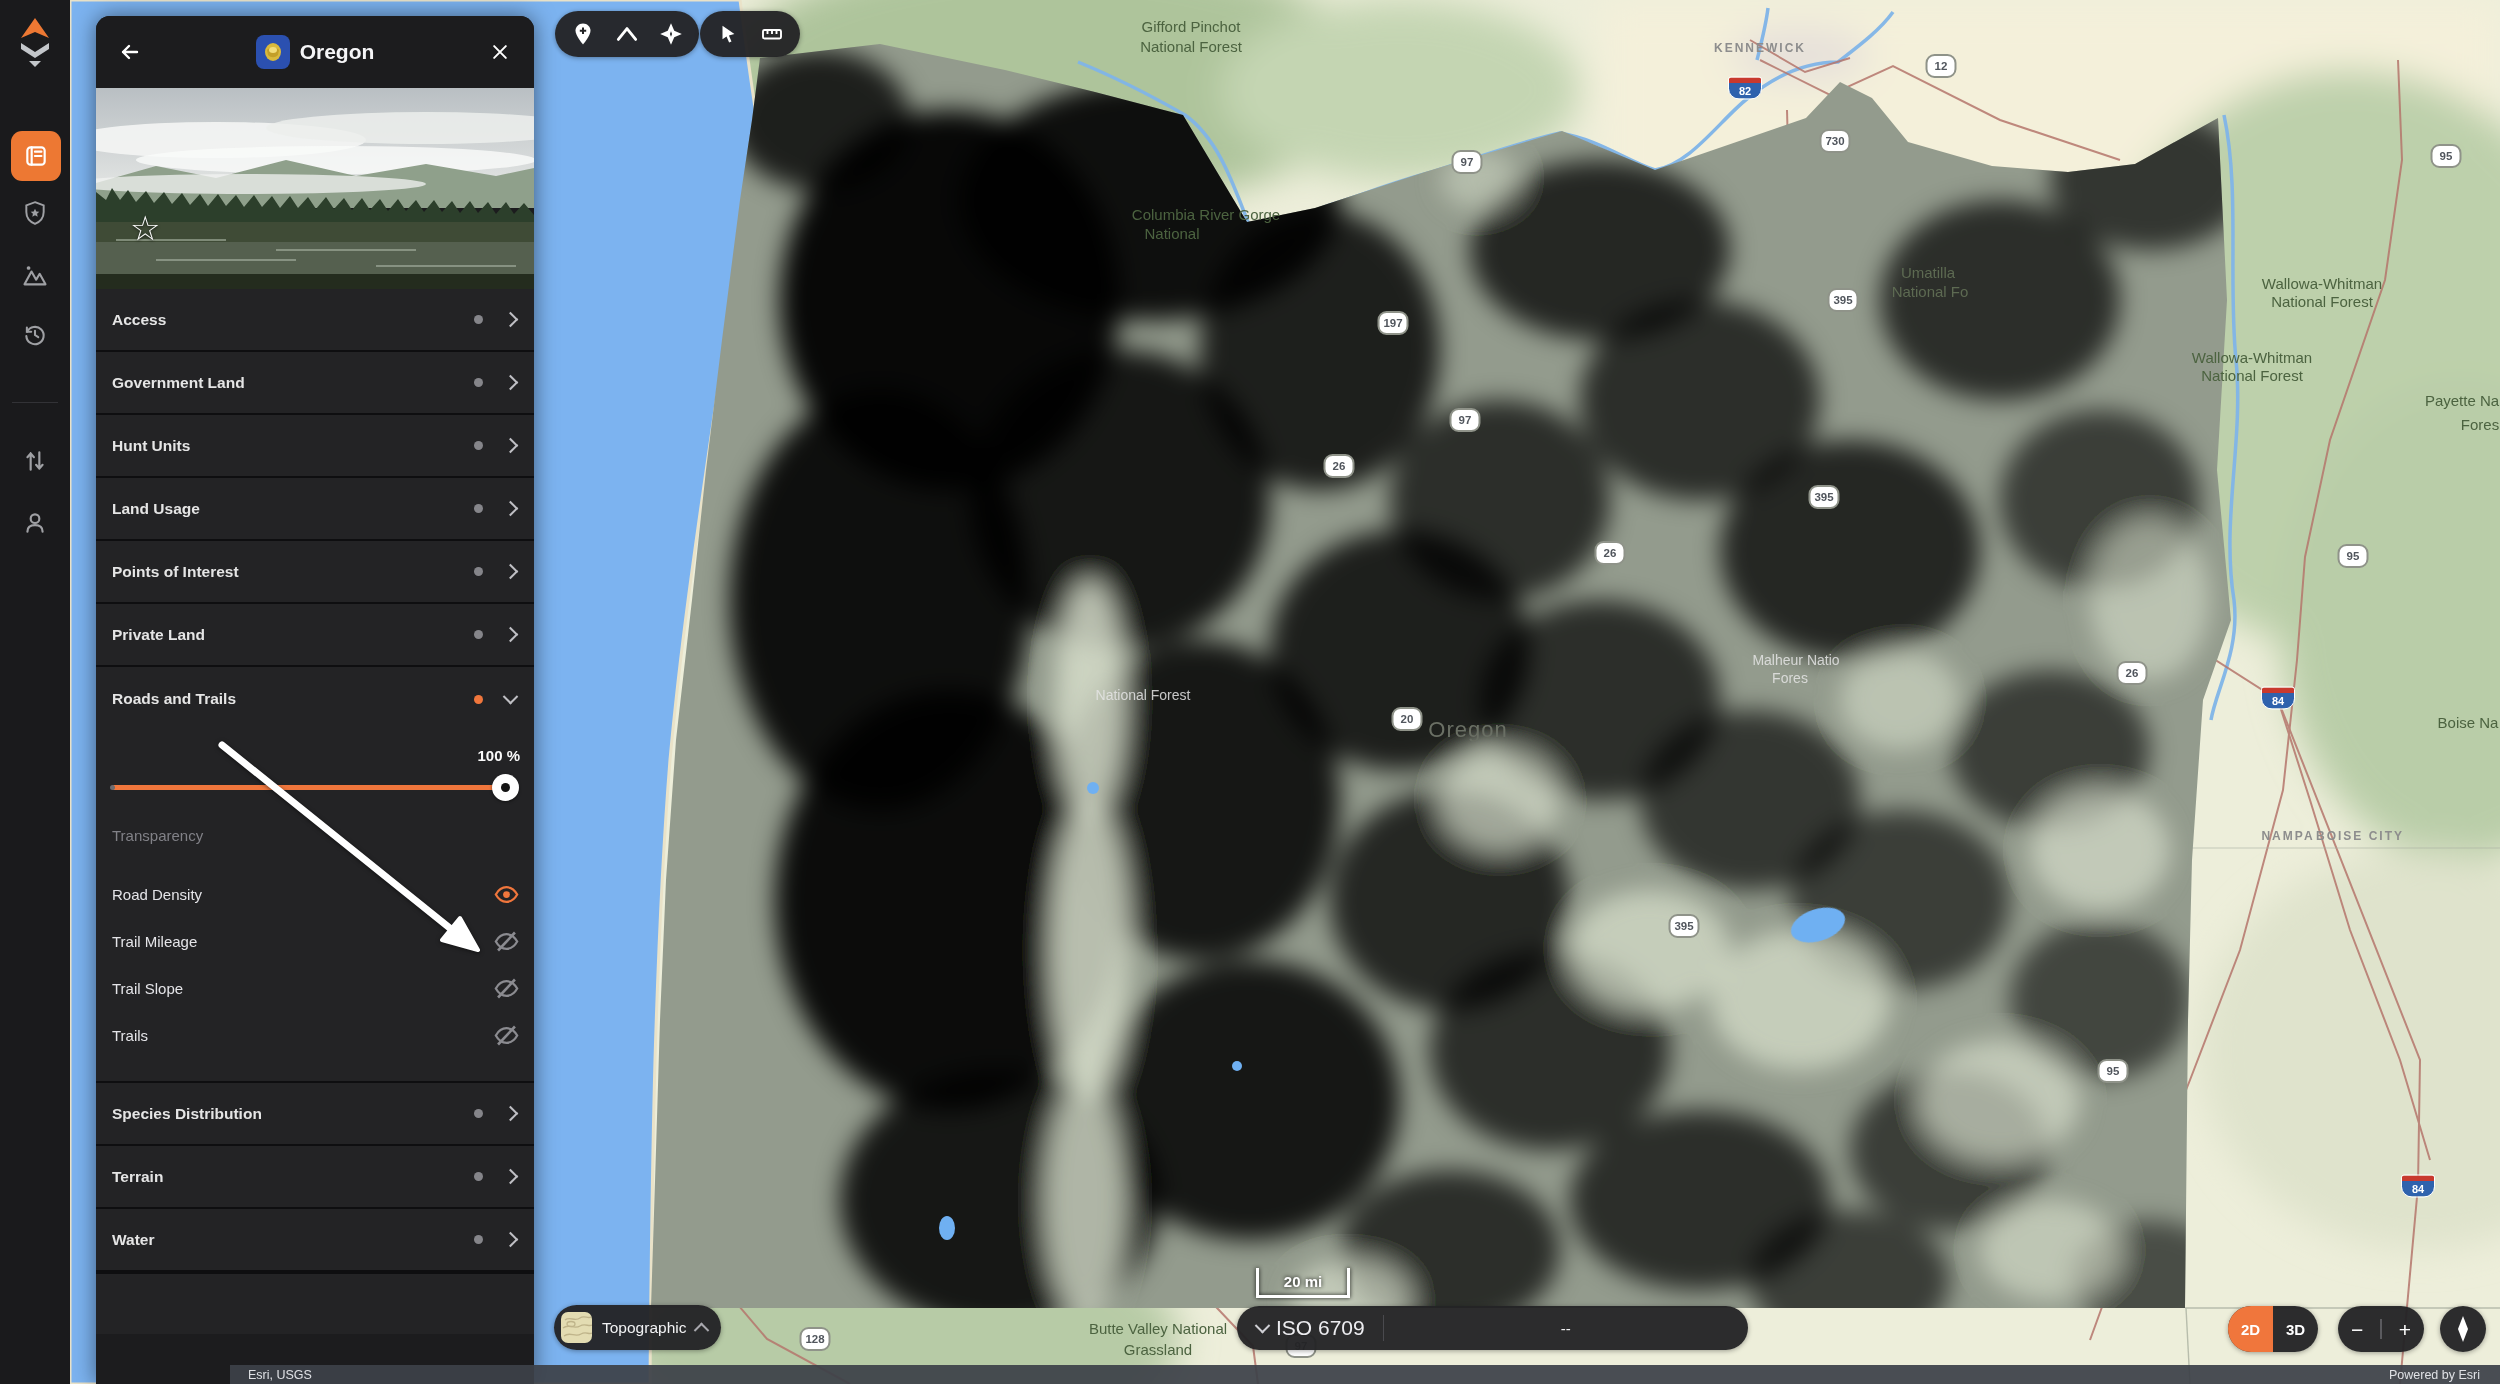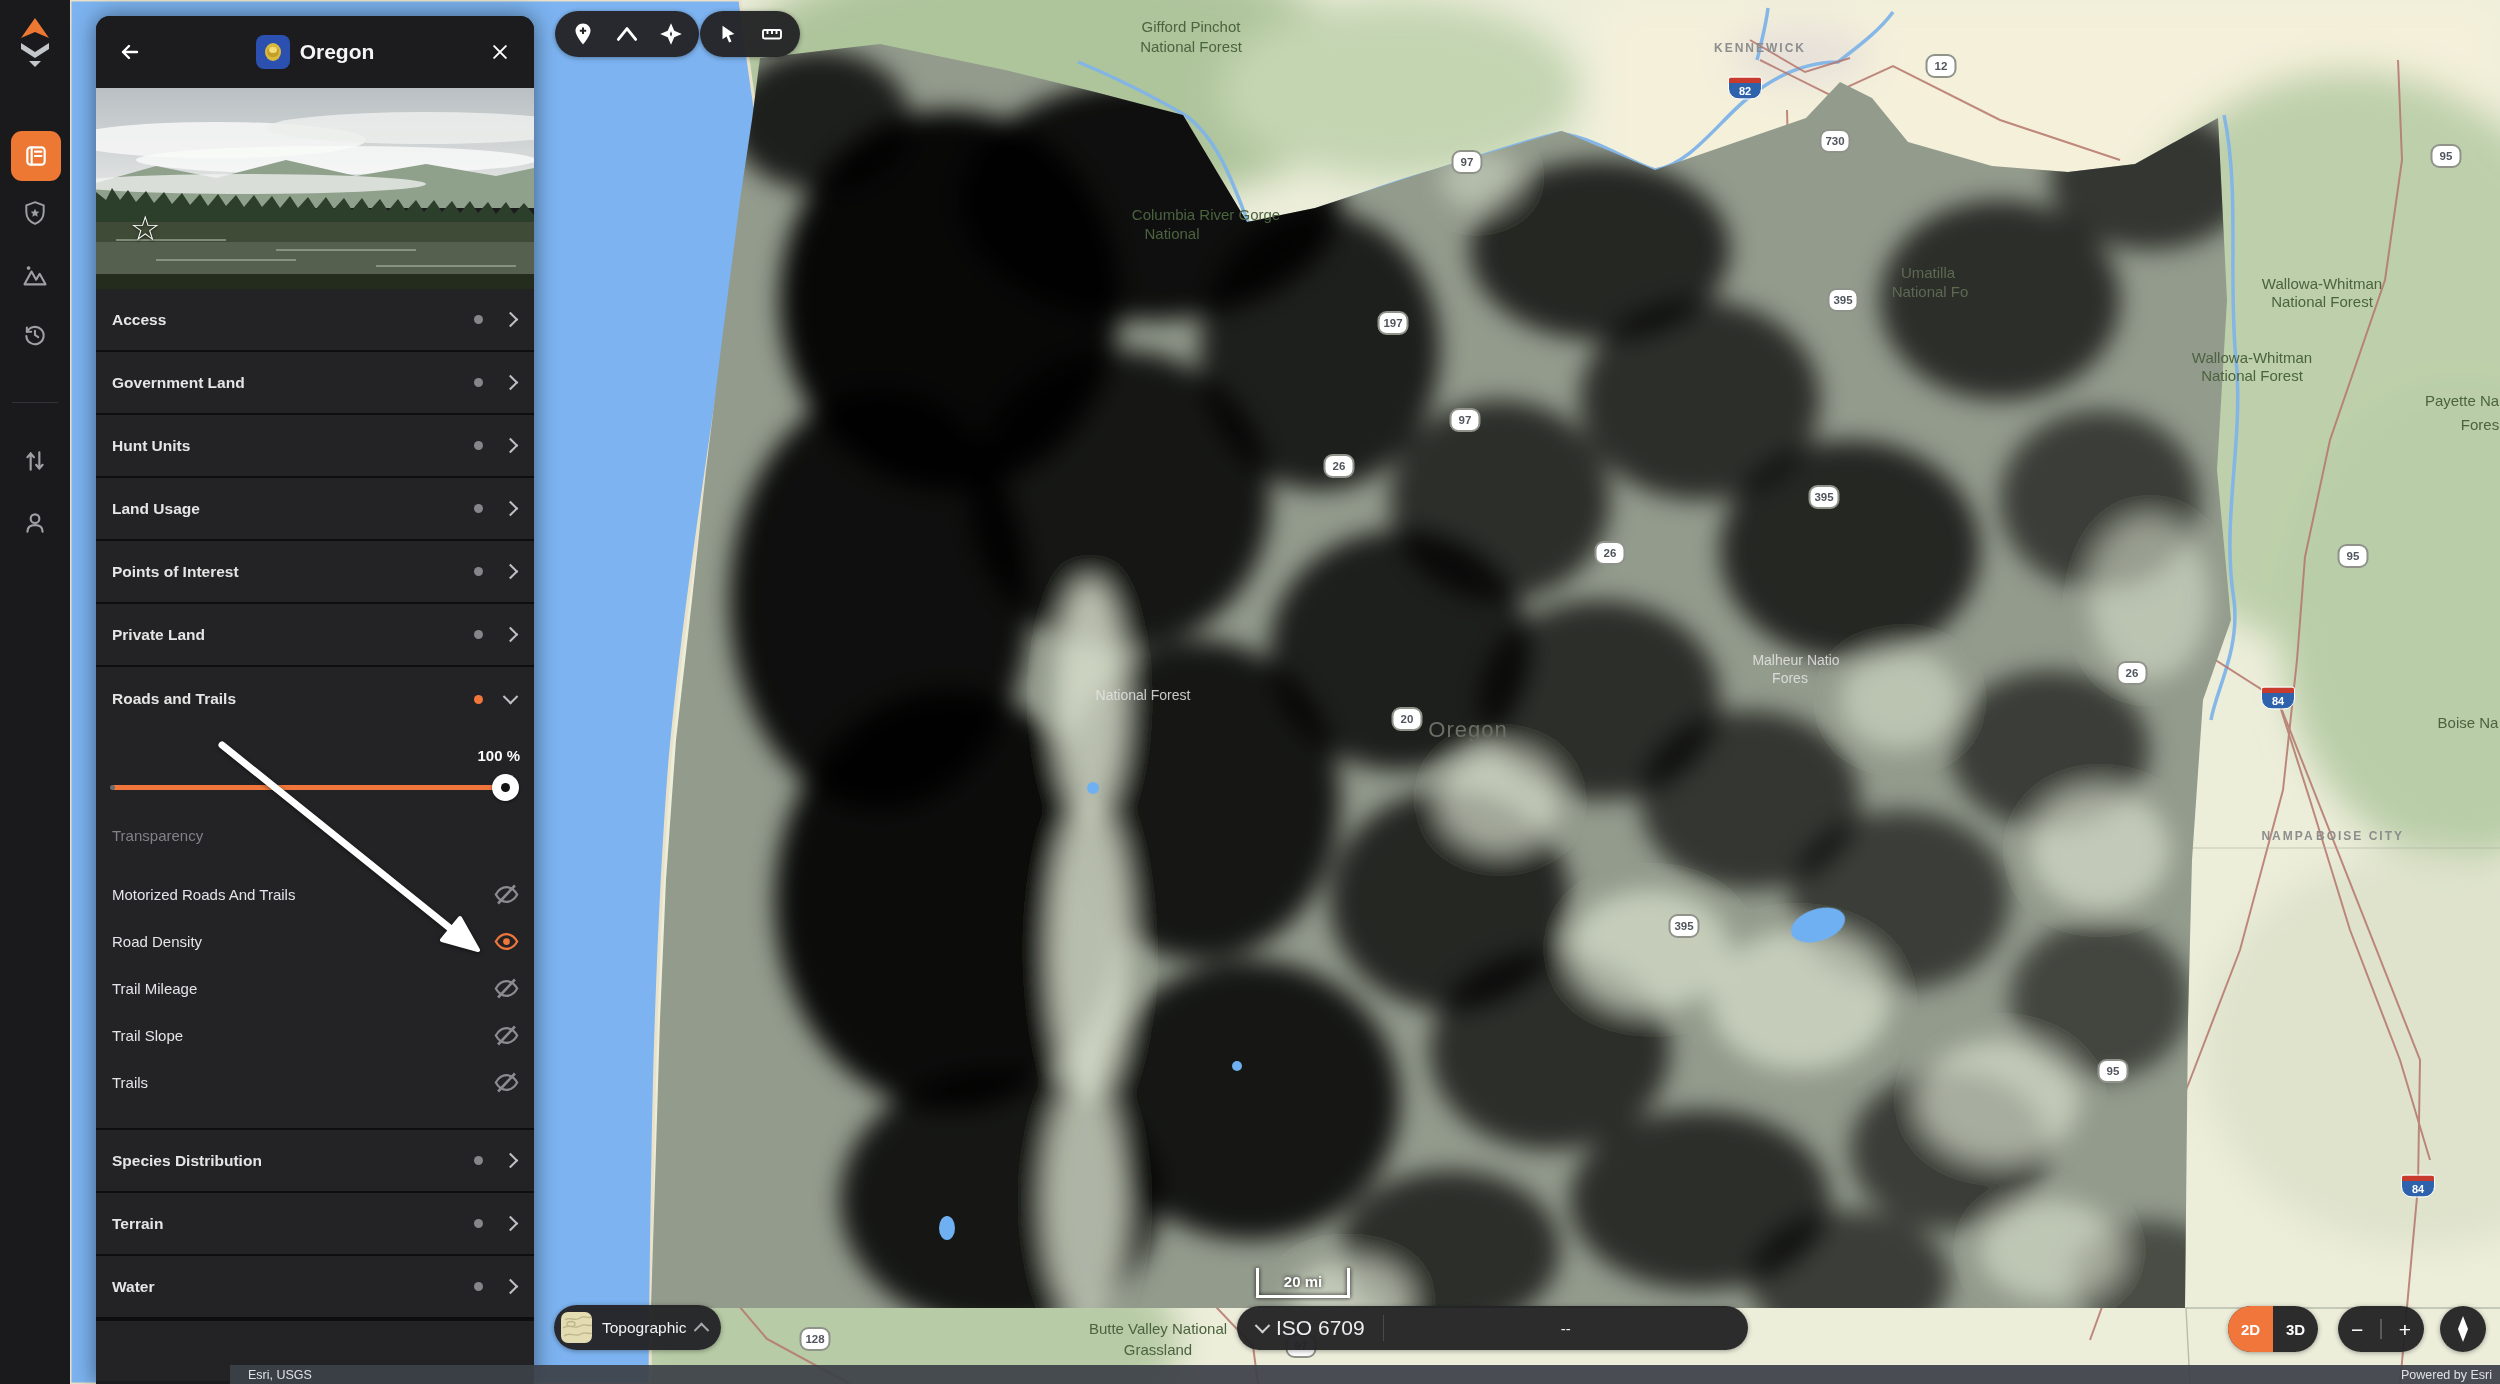--- a/index.html
+++ b/index.html
@@ -86,21 +86,21 @@
      font-size:15px;font-weight:700;color:#fff;cursor:pointer;}
   #btn-2d{background:#f0763c;}
   #zoom-pill{left:2338px;top:1306px;width:86px;height:46px;justify-content:space-between;padding:0 13px;box-sizing:border-box;}
   .zoom-glyph{color:#fff;font-size:21px;font-weight:400;cursor:pointer;line-height:1;}
   #zoom-div{width:1.5px;height:20px;background:#5a5a5e;}
   #compass{left:2440px;top:1306px;width:46px;height:46px;border-radius:50%;justify-content:center;cursor:pointer;}
   
   #attrib{position:absolute;left:230px;right:0;bottom:0;height:19px;background:rgba(60,65,72,.93);z-index:35;
      display:flex;align-items:center;color:#dfe1e5;font-size:12.5px;}
   #attrib-left{padding-left:18px;flex:1;}
-  #attrib-right{padding-right:8px;}
+  #attrib-right{padding-right:20px;}
   
   #arrow-overlay{position:absolute;left:0;top:0;z-index:60;pointer-events:none;}
 </style>
 </head>
 <body>
 
 <div id="app">
 
   <svg id="mapsvg" width="2500" height="1384" viewBox="0 0 2500 1384">
     <defs>
@@ -406,26 +406,20 @@
       </div>
       <div id="slider-area">
         <span id="slider-value">100 %</span>
         <div id="slider-track">
           <span id="slider-nub"></span>
           <span id="slider-thumb"></span>
         </div>
         <span id="slider-caption">Transparency</span>
       </div>
       <div class="layer-row">
-        <span class="lbl">Motorized Roads And Trails</span>
-        <svg class="eye" viewBox="0 0 24 24" style="color: rgb(139, 139, 144);">
-            <use href="#i-eyeoff"></use>
-          </svg>
-      </div>
-      <div class="layer-row">
         <span class="lbl">Road Density</span>
         <svg class="eye" viewBox="0 0 24 24" style="color: rgb(240, 118, 60);">
             <use href="#i-eye"></use>
           </svg>
       </div>
       <div class="layer-row">
         <span class="lbl">Trail Mileage</span>
         <svg class="eye" viewBox="0 0 24 24" style="color: rgb(139, 139, 144);">
             <use href="#i-eyeoff"></use>
           </svg>

